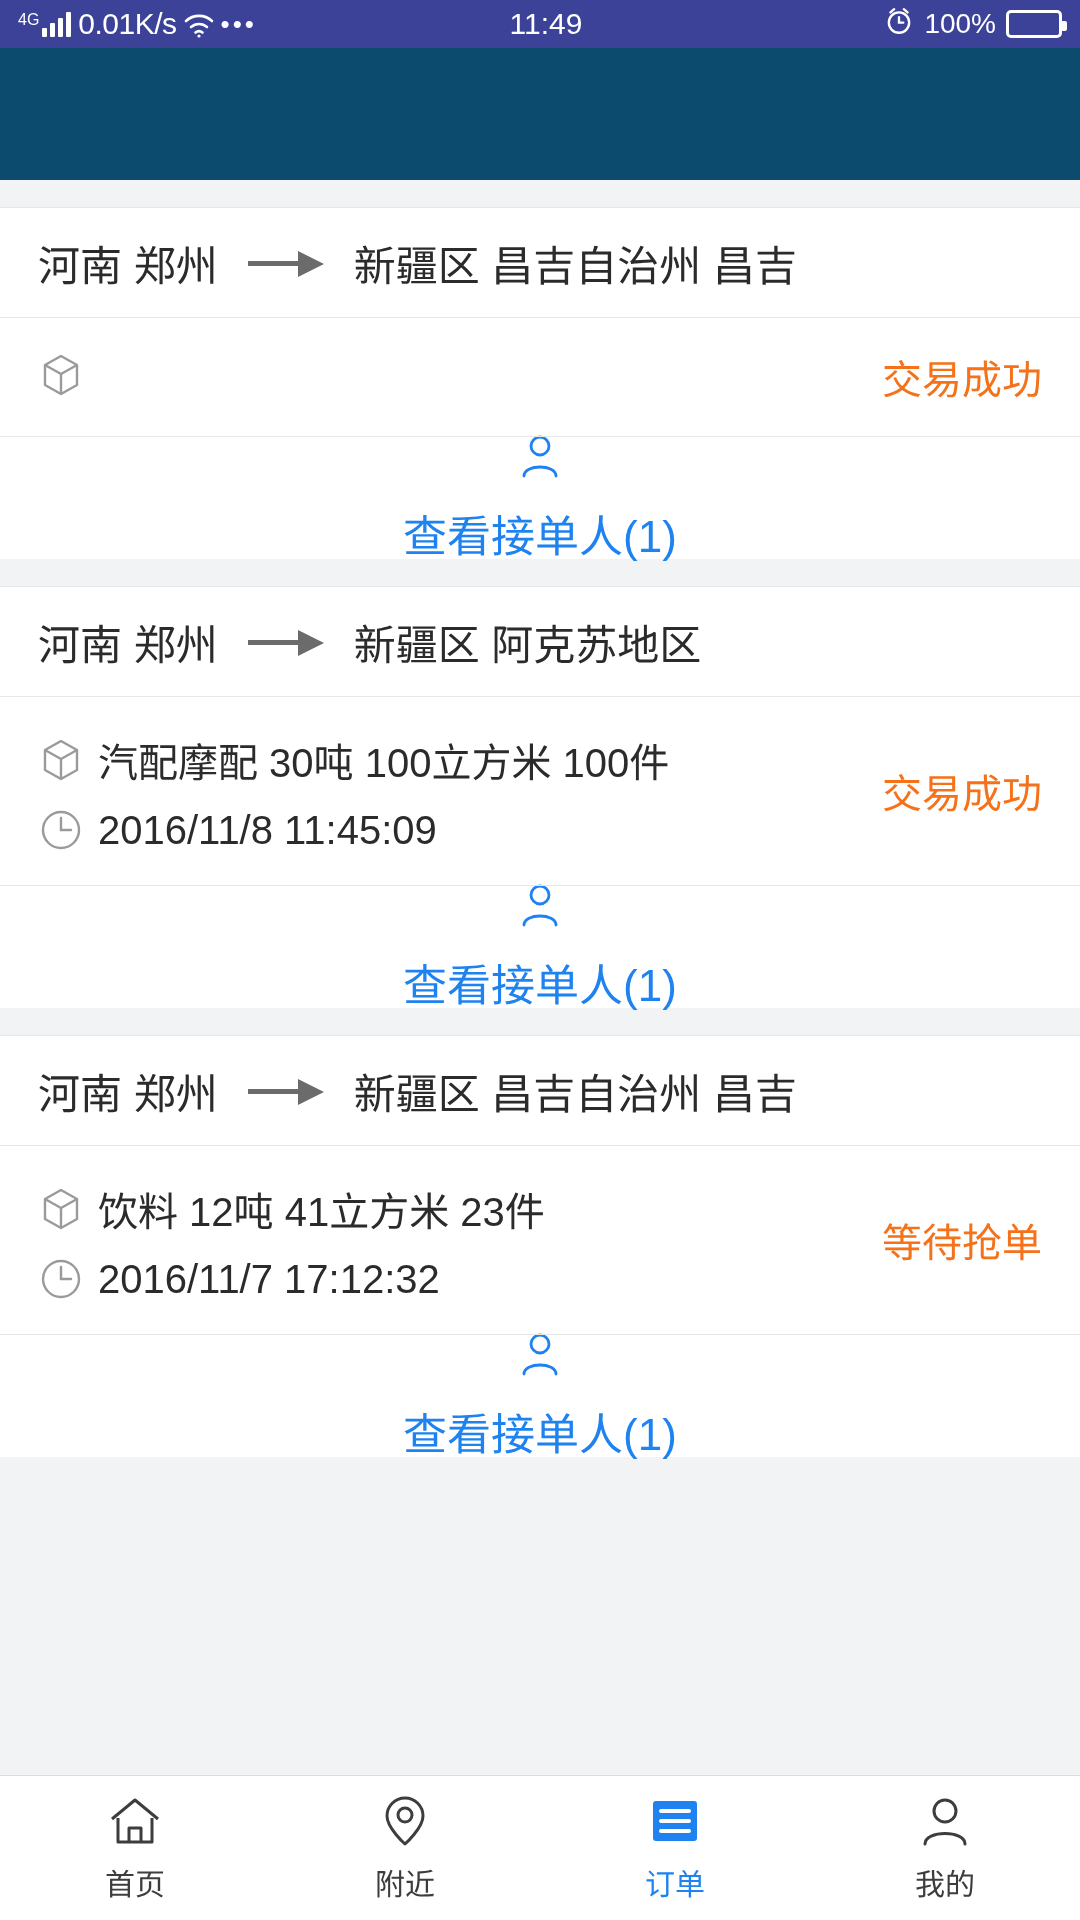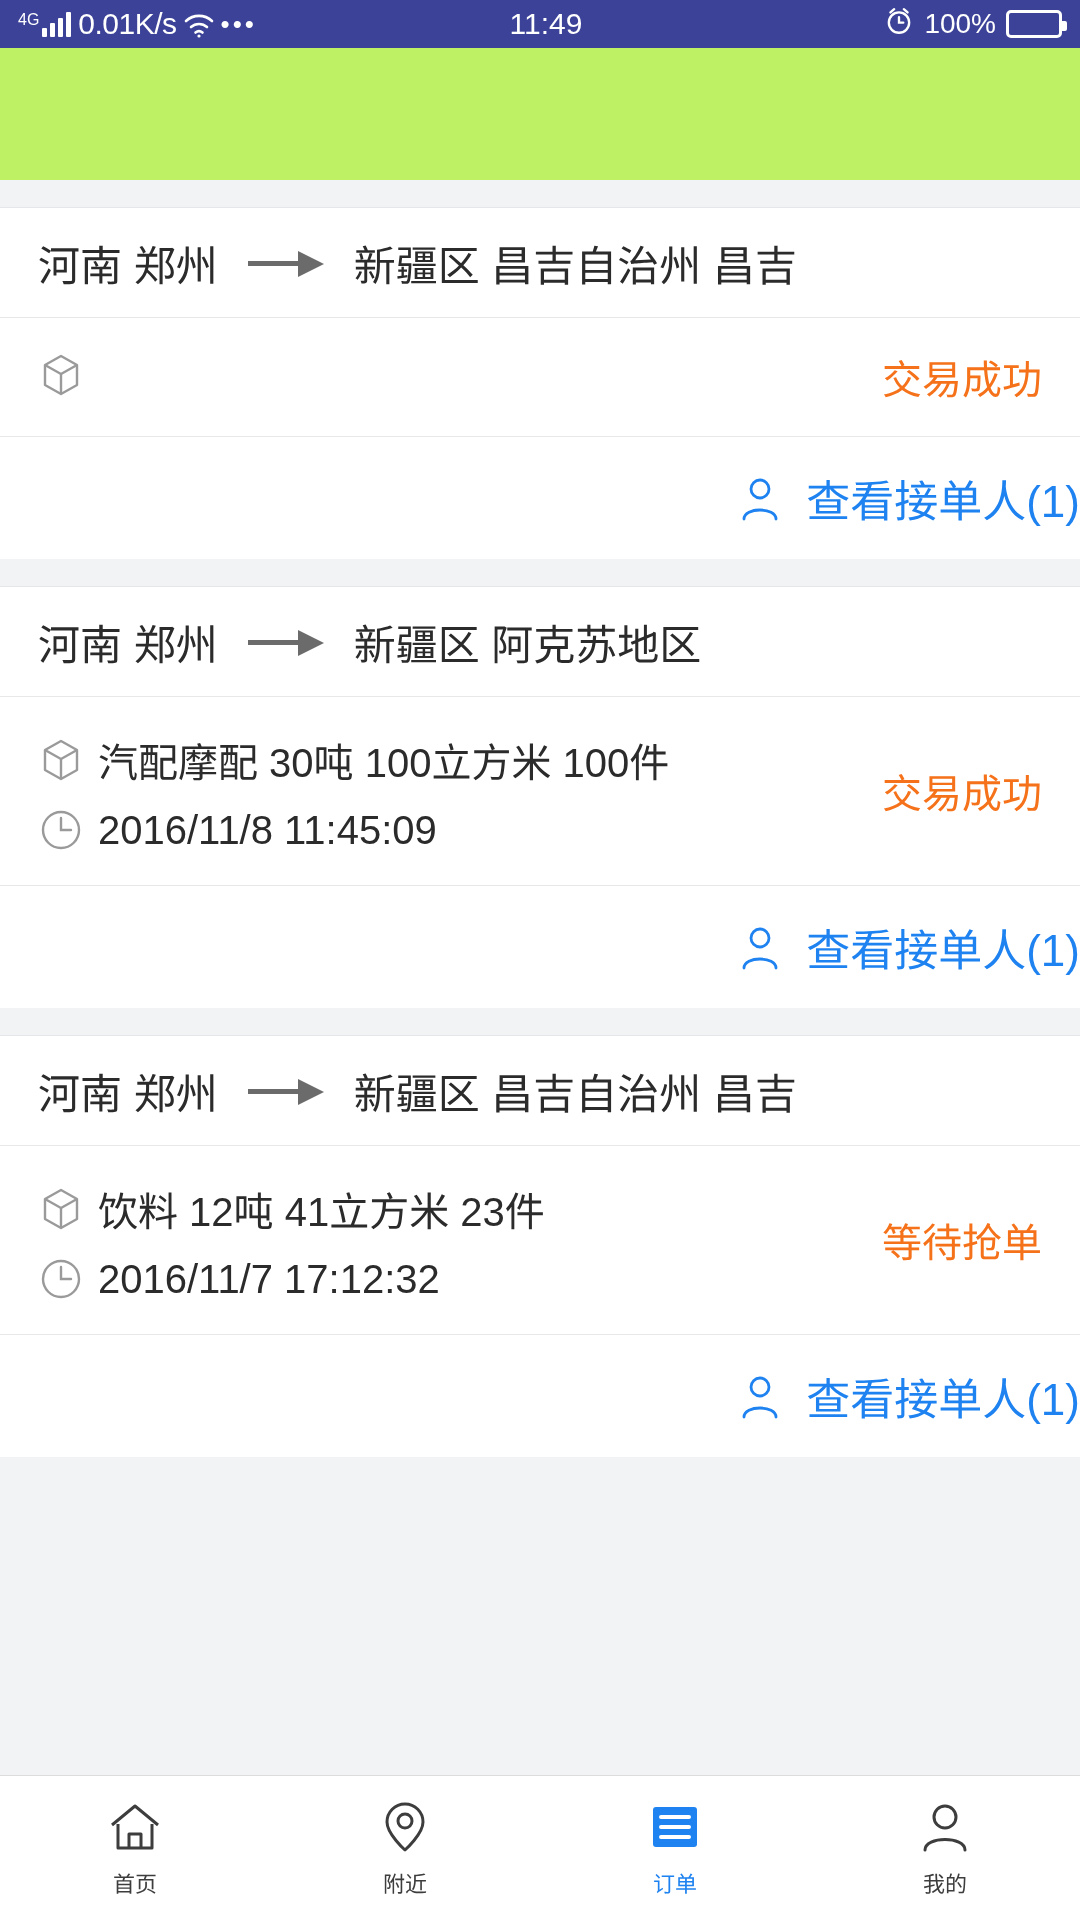--- a/index.html
+++ b/index.html
@@ -1,21 +1,21 @@
 <!DOCTYPE html>
 <html lang="zh-CN"><head>
 <meta charset="utf-8">
 <style>
   * { margin:0; padding:0; box-sizing:border-box; }
   html, body {
     width:1080px; height:1920px;
     font-family:"Liberation Sans","DejaVu Sans",sans-serif;
     background:#ffffff; overflow:hidden;
   }
-  .phone { position:relative; width:1080px; height:1920px; background:#bef264; }
+  .phone { position:relative; width:1080px; height:1920px; background:#0c4a6e; }
 
   
   .statusbar {
     height:48px; background:#3b4298; color:#ffffff;
     display:flex; align-items:center; padding:0 18px;
     font-size:30px; position:relative;
   }
   .sb-left { display:flex; align-items:center; gap:7px; }
   .sb-4g { font-size:16px; line-height:1; align-self:flex-start; margin-top:5px; margin-right:-4px;}
   .bars { display:flex; align-items:flex-end; gap:3px; height:26px; }
@@ -64,35 +64,35 @@
   .body { position:relative; padding:22px 38px 20px 38px; border-bottom:1px solid #e8e8e8; }
   .infoline { display:flex; align-items:center; font-size:40px; color:#2b2b2b; margin:12px 0 18px 0; white-space:nowrap; }
   .infoline.time { margin:16px 0 12px 0; }
   .ic { flex:0 0 auto; width:46px; height:46px; margin-right:14px; }
   .status {
     position:absolute; right:38px; top:50%; transform:translateY(-50%);
     font-size:40px; color:#f5721a; white-space:nowrap;
   }
 
   .viewer {
-    height:122px; display:flex; align-items:center; justify-content:flex-end;
-    gap:22px; color:#1e82f0; font-size:44px;
+    height:122px; display:flex; align-items:center; justify-content:center;
+    gap:22px; color:#1e82f0; font-size:44px;flex-direction:column;
   }
   .viewer .ic { width:48px; height:48px; margin:0; }
 
   
   .tabbar {
     position:absolute; left:0; right:0; bottom:0; height:145px;
     background:#ffffff; border-top:1px solid #dcdcdc;
     display:flex;
   }
   .tab {
     flex:1; display:flex; flex-direction:column;
     align-items:center; justify-content:center; gap:10px;
-    font-size:22px; color:#3d3d3d;
+    font-size:30px; color:#3d3d3d;
   }
   .tab.active { color:#1e82f0; }
   .tab .ic { width:58px; height:58px; margin:0; }
 </style>
 </head>
 <body>
 
 <div class="phone">
 
   <div class="statusbar">

